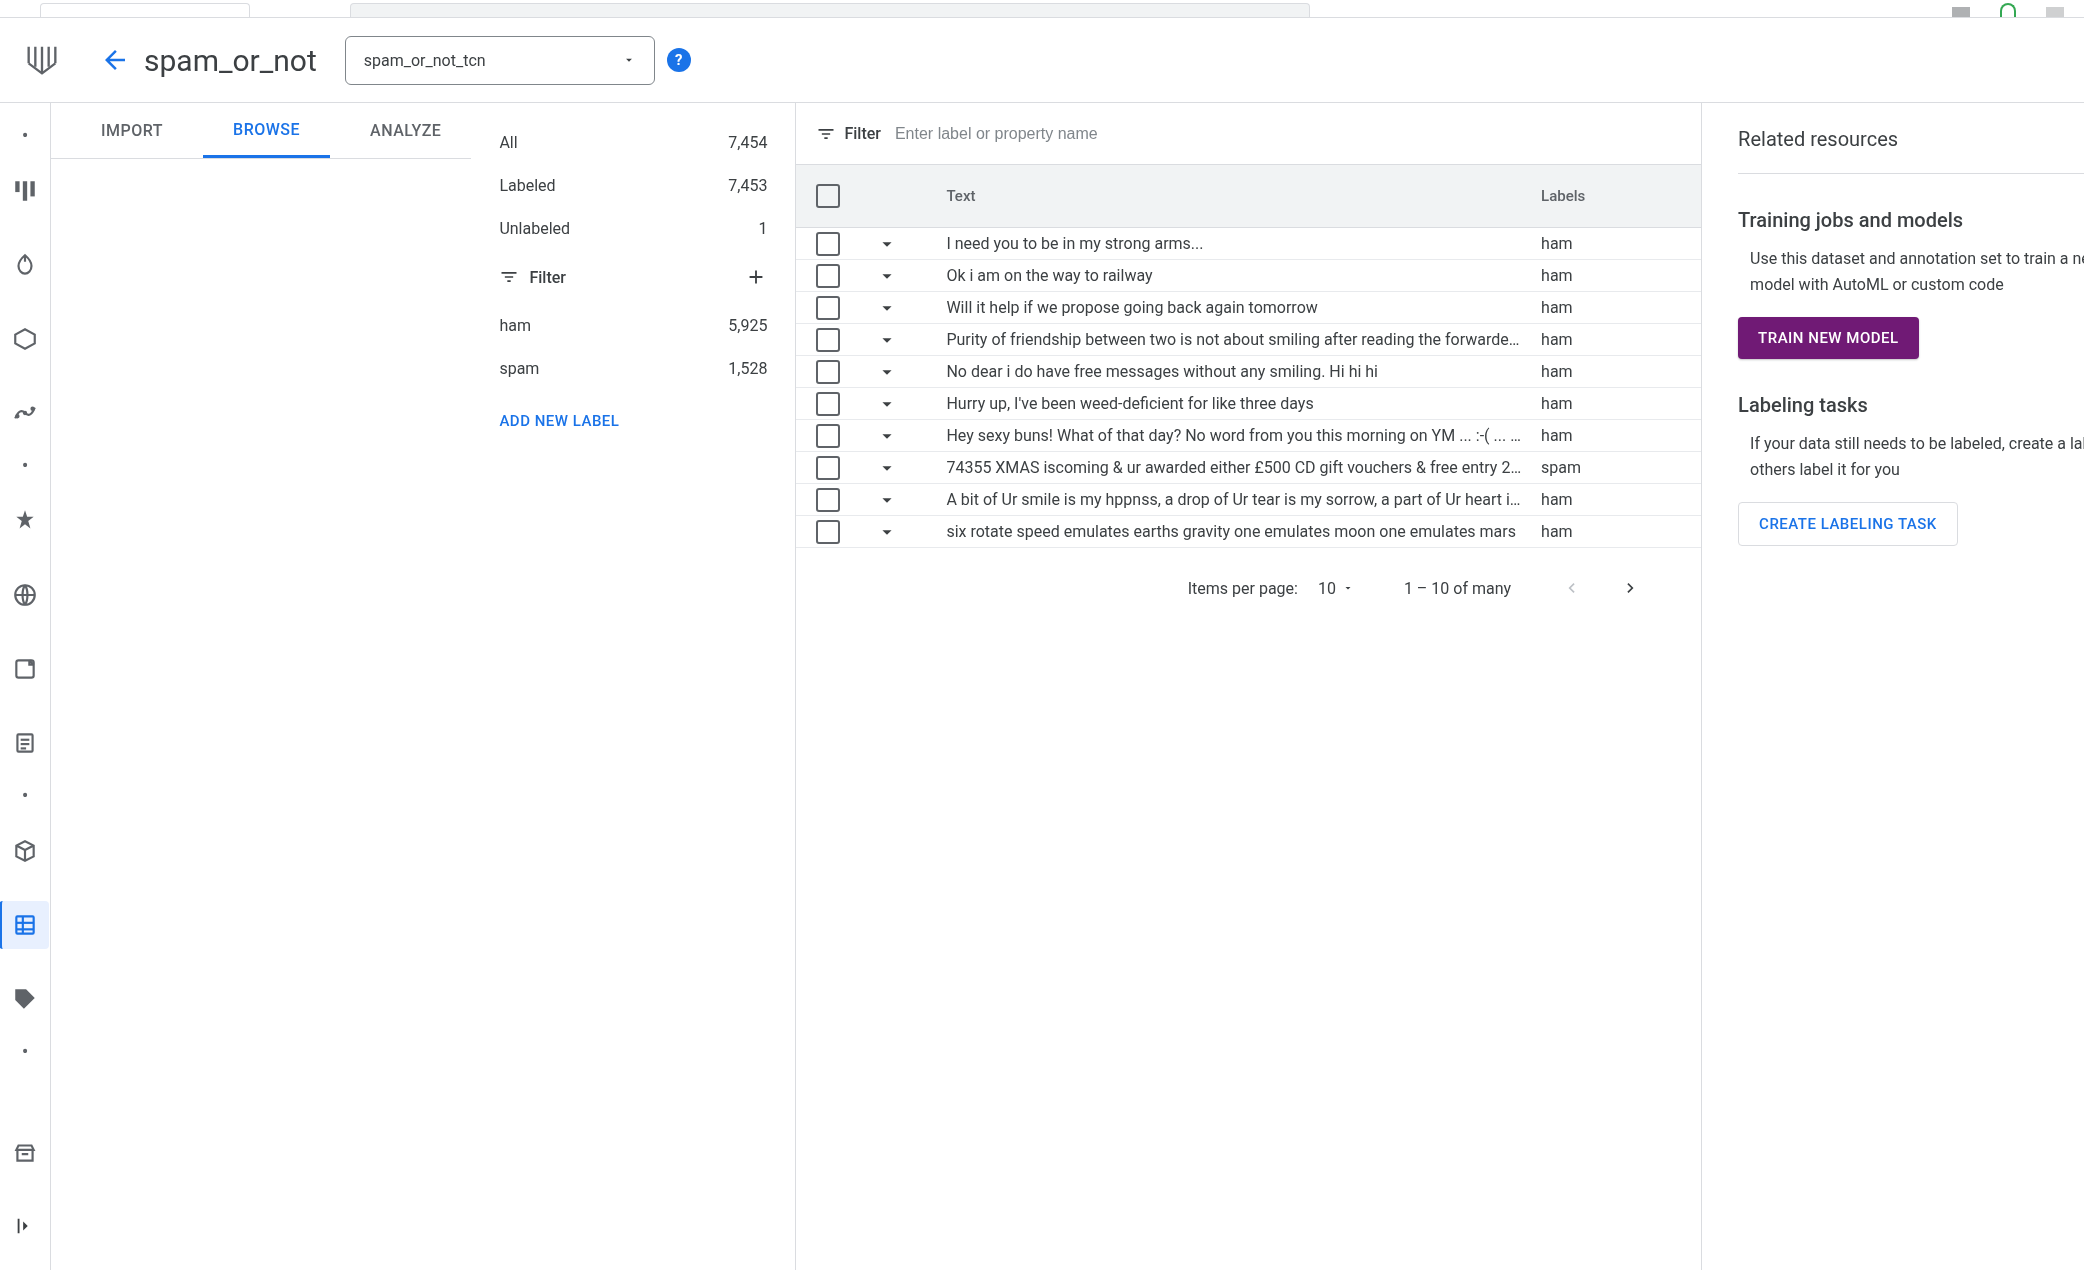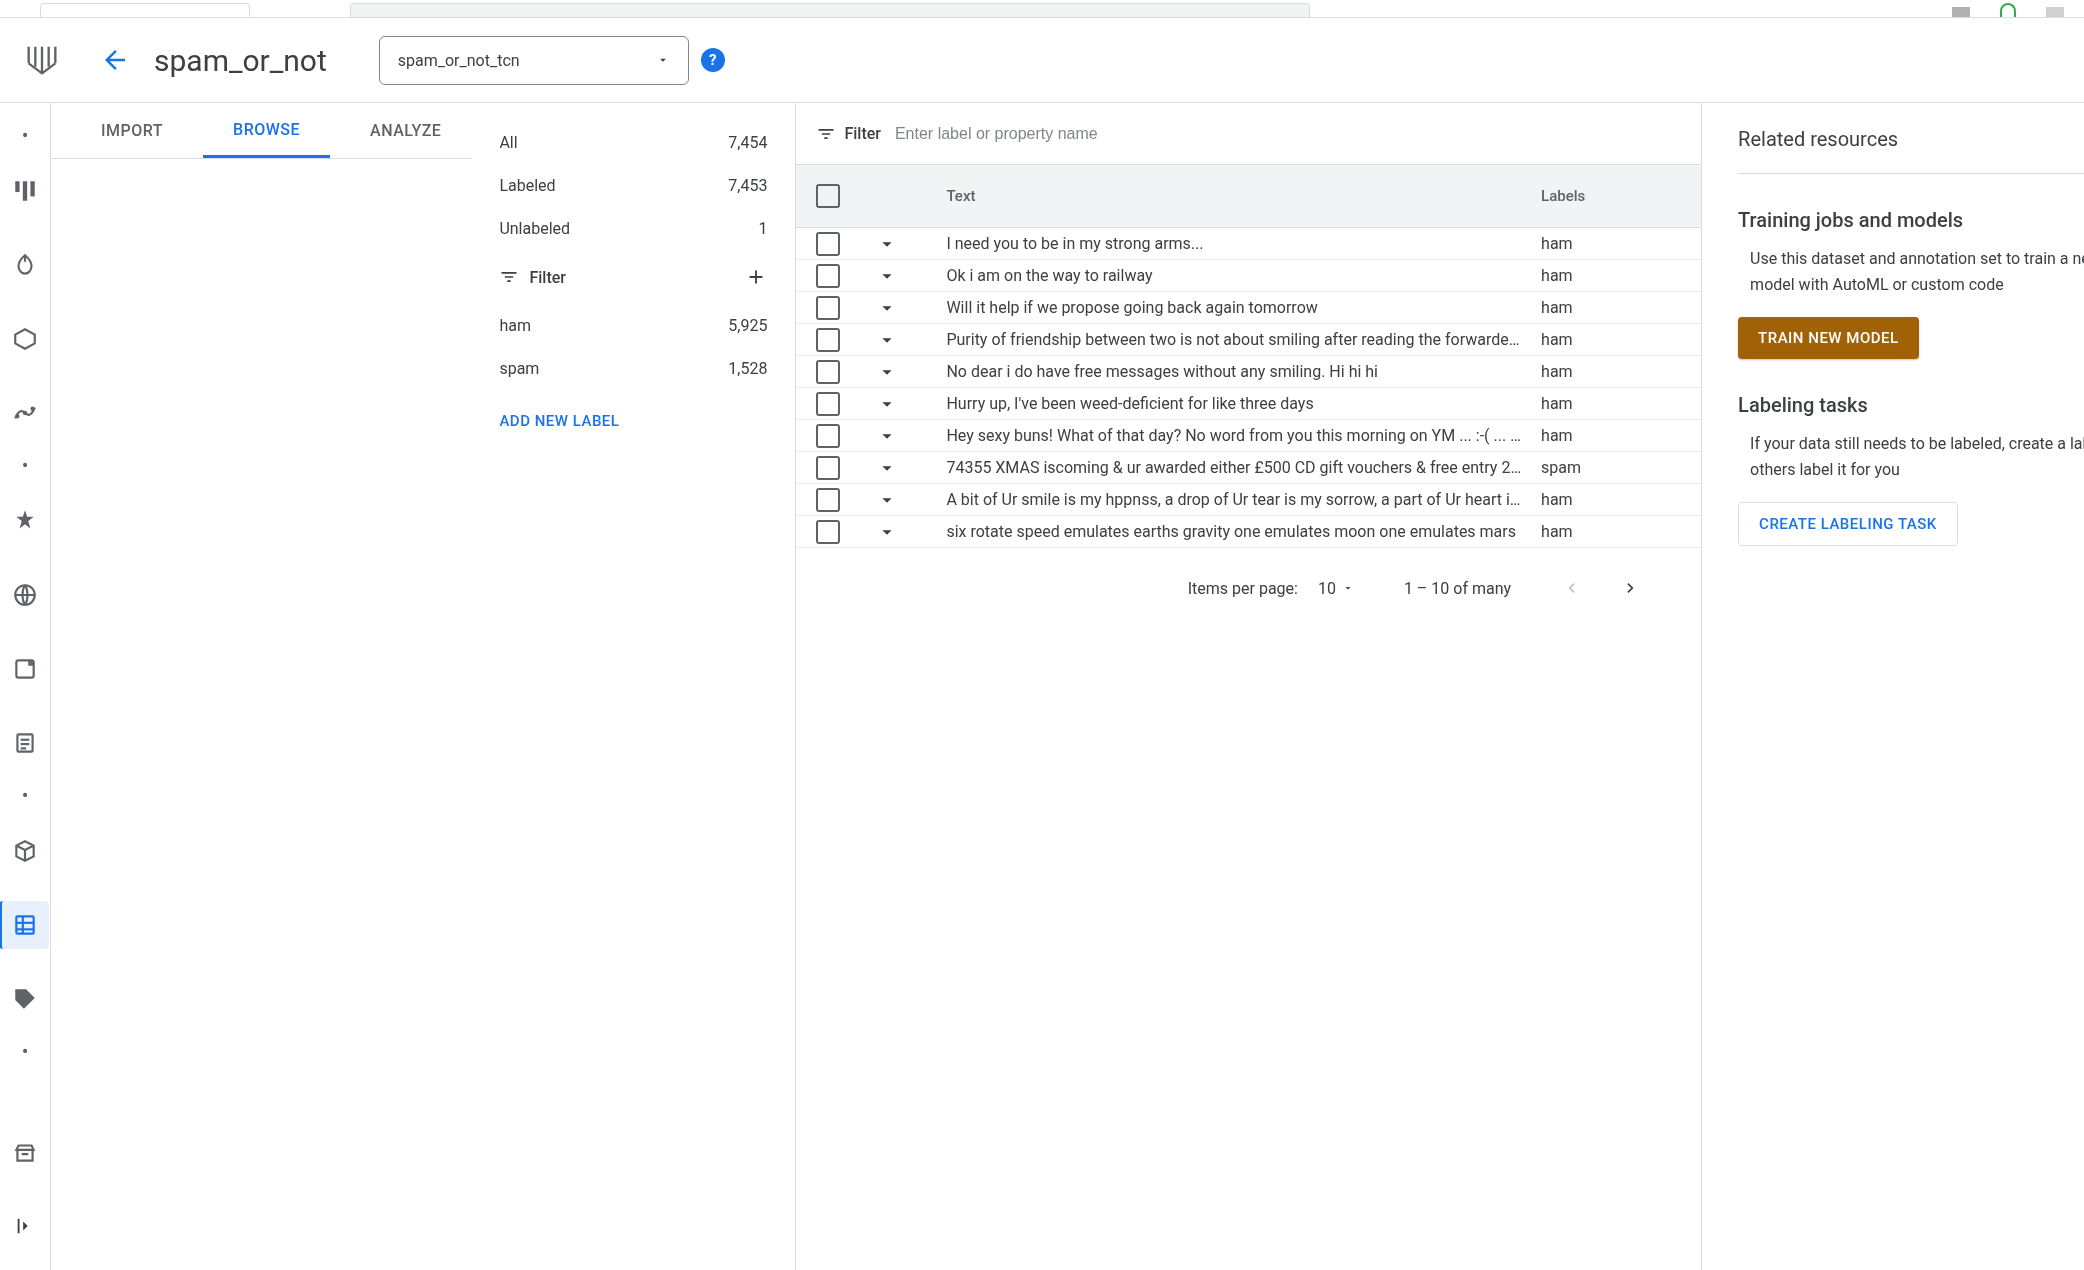--- a/index.html
+++ b/index.html
@@ -54,42 +54,42 @@
     width: 18px; height: 10px;
     background: #5f6368; opacity: 0.5;
   }
 
   
   .header {
     height: 85px;
     display: flex;
     align-items: center;
     padding-left: 100px;
-    gap: 24px;
+    gap: 14px;
     border-bottom: 1px solid #dadce0;
     position: relative;
   }
   .sideicon-top {
     position: absolute;
     left: 22px; top: 22px;
     color: #5f6368;
   }
   .back-arrow {
     color: #1a73e8;
     font-size: 28px;
     cursor: pointer;
   }
   .page-title {
     font-size: 30px;
     font-weight: 400;
     color: #3c4043;
   }
   .select-wrap {
     display: flex; align-items: center; gap: 12px;
-    margin-left: 28px;
+    margin-left: 14px;
   }
   .select-box {
     border: 1px solid #80868b;
     border-radius: 6px;
     padding: 14px 18px;
     width: 310px;
     display: flex;
     justify-content: space-between;
     align-items: center;
     font-size: 16px;
@@ -325,21 +325,21 @@
   }
   .rp-text {
     font-size: 16px;
     color: #3c4043;
     line-height: 1.6;
     margin-left: 12px;
   }
   .btn-primary {
     display: inline-block;
     margin-top: 20px;
-    background: #a16207;
+    background: #701a75;
     color: #fff;
     font-weight: 500;
     letter-spacing: 0.5px;
     padding: 12px 20px;
     border-radius: 4px;
     font-size: 15px;
     cursor: pointer;
     box-shadow: 0 1px 2px rgba(60,64,67,0.3);
   }
   .btn-secondary {

